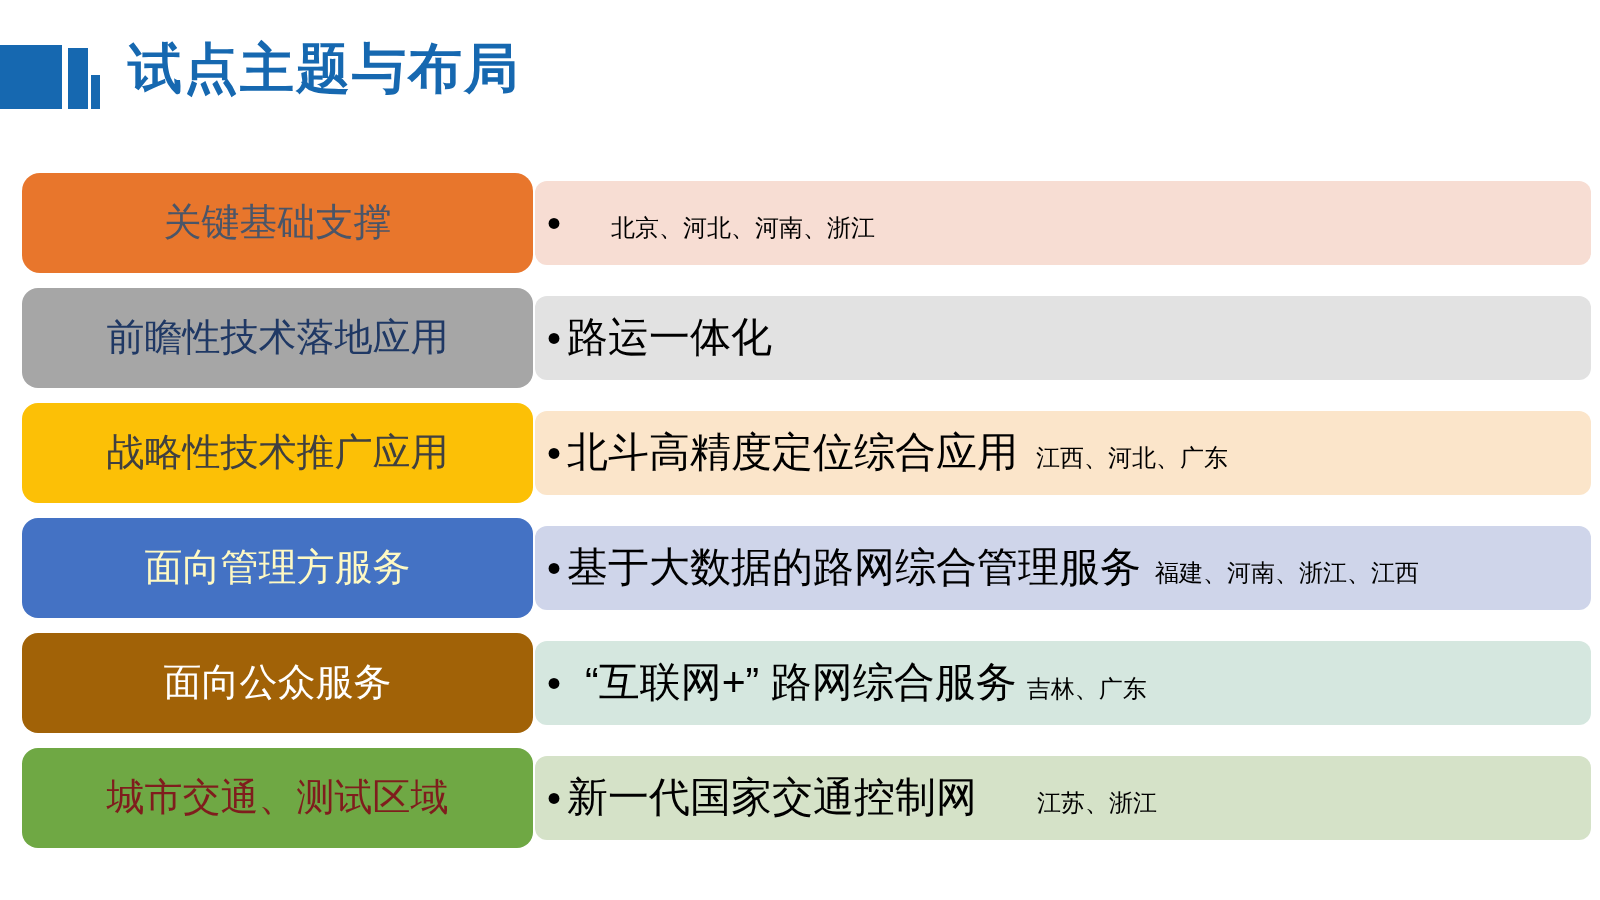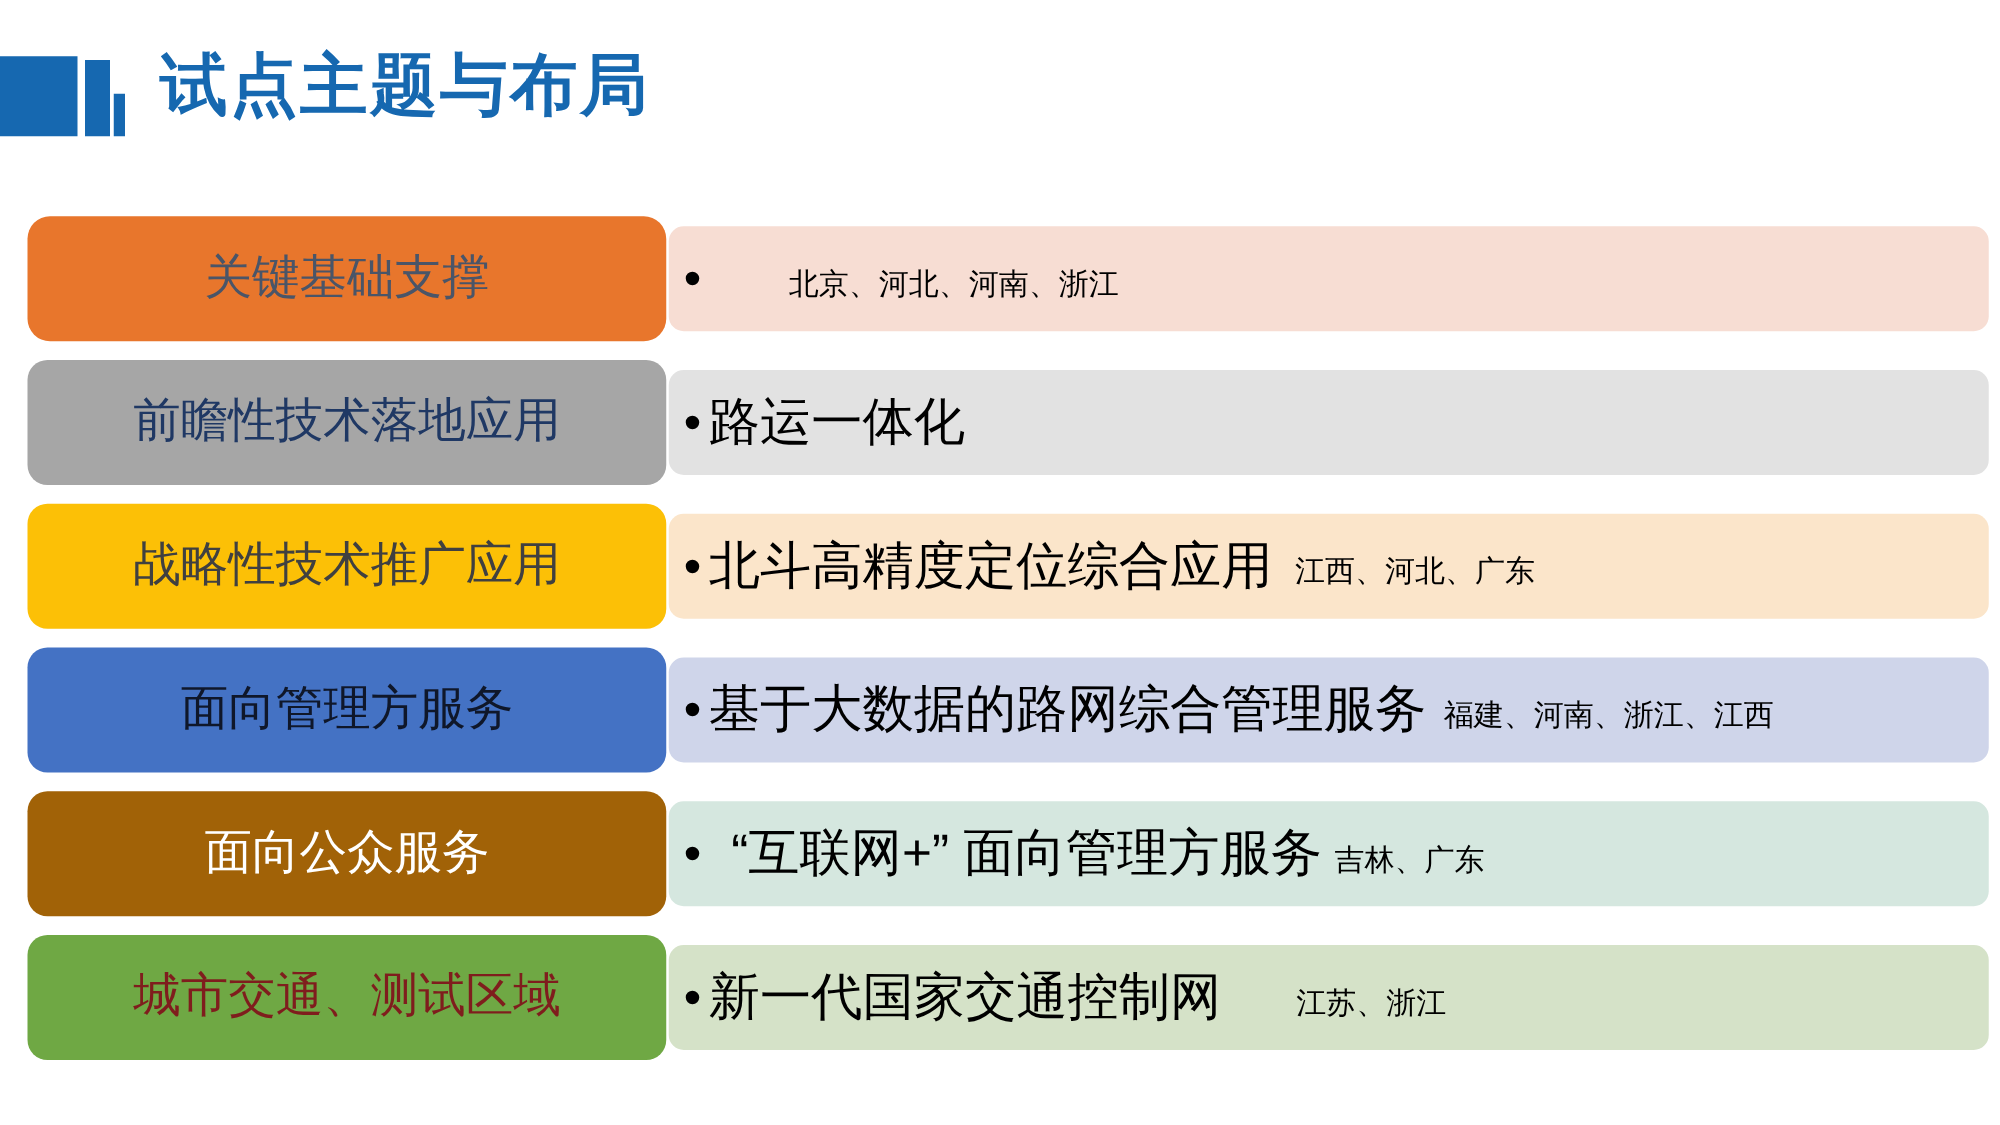--- a/index.html
+++ b/index.html
@@ -132,21 +132,21 @@
     margin-left: 26px;
     align-self: center;
     padding-top: 10px;
   }
 
   
   .row.r5 .panel-main { margin-left: 18px; }
   .row.r5 .panel-regions { margin-left: 10px; padding-top: 12px; }
   .row.r4 .panel-regions { margin-left: 14px; }
   .row.r3 .panel-regions { margin-left: 18px; }
-  .row.r1 .panel-regions { margin-left: 64px; }
+  .row.r1 .panel-regions { margin-left: 44px; }
   .row.r2 .panel-regions { margin-left: 110px; }
   .row.r6 .panel-regions { margin-left: 60px; }
 </style>
 </head>
 <body>
 
 <div class="title-bar">
   <div class="title-mark">
     <div class="mark-block"></div>
     <div class="mark-bar-tall"></div>
@@ -183,36 +183,36 @@
     </div>
     <div class="row-panel" style="background:#FBE5CA;">
       <span class="bullet">•</span>
       <span class="panel-main">北斗高精度定位综合应用</span>
       <span class="panel-regions">江西、河北、广东</span>
     </div>
   </div>
 
   <div class="row r4">
     <div class="row-label" style="background:#4472C4;">
-      <span class="row-label-text" style="color:#0f172a;">面向管理方服务</span>
+      <span class="row-label-text" style="color:#fef9c3;">面向管理方服务</span>
     </div>
     <div class="row-panel" style="background:#CFD5EA;">
       <span class="bullet">•</span>
       <span class="panel-main">基于大数据的路网综合管理服务</span>
       <span class="panel-regions">福建、河南、浙江、江西</span>
     </div>
   </div>
 
   <div class="row r5">
     <div class="row-label" style="background:#a16207;">
       <span class="row-label-text" style="color:#FFFFFF;">面向公众服务</span>
     </div>
     <div class="row-panel" style="background:#D5E7DF;">
       <span class="bullet">•</span>
-      <span class="panel-main">“互联网+” 面向管理方服务</span>
+      <span class="panel-main">“互联网+” 路网综合服务</span>
       <span class="panel-regions">吉林、广东</span>
     </div>
   </div>
 
   <div class="row r6">
     <div class="row-label" style="background:#6FA844;">
       <span class="row-label-text" style="color:#7f1d1d;">城市交通、测试区域</span>
     </div>
     <div class="row-panel" style="background:#D5E2C8;">
       <span class="bullet">•</span>

